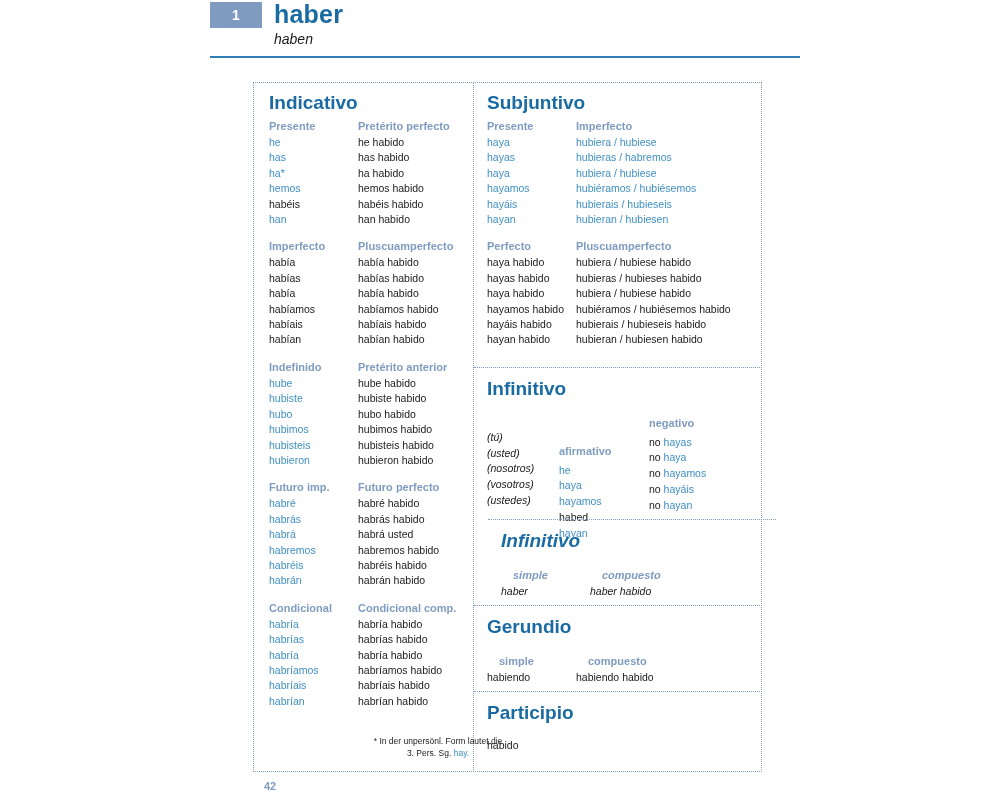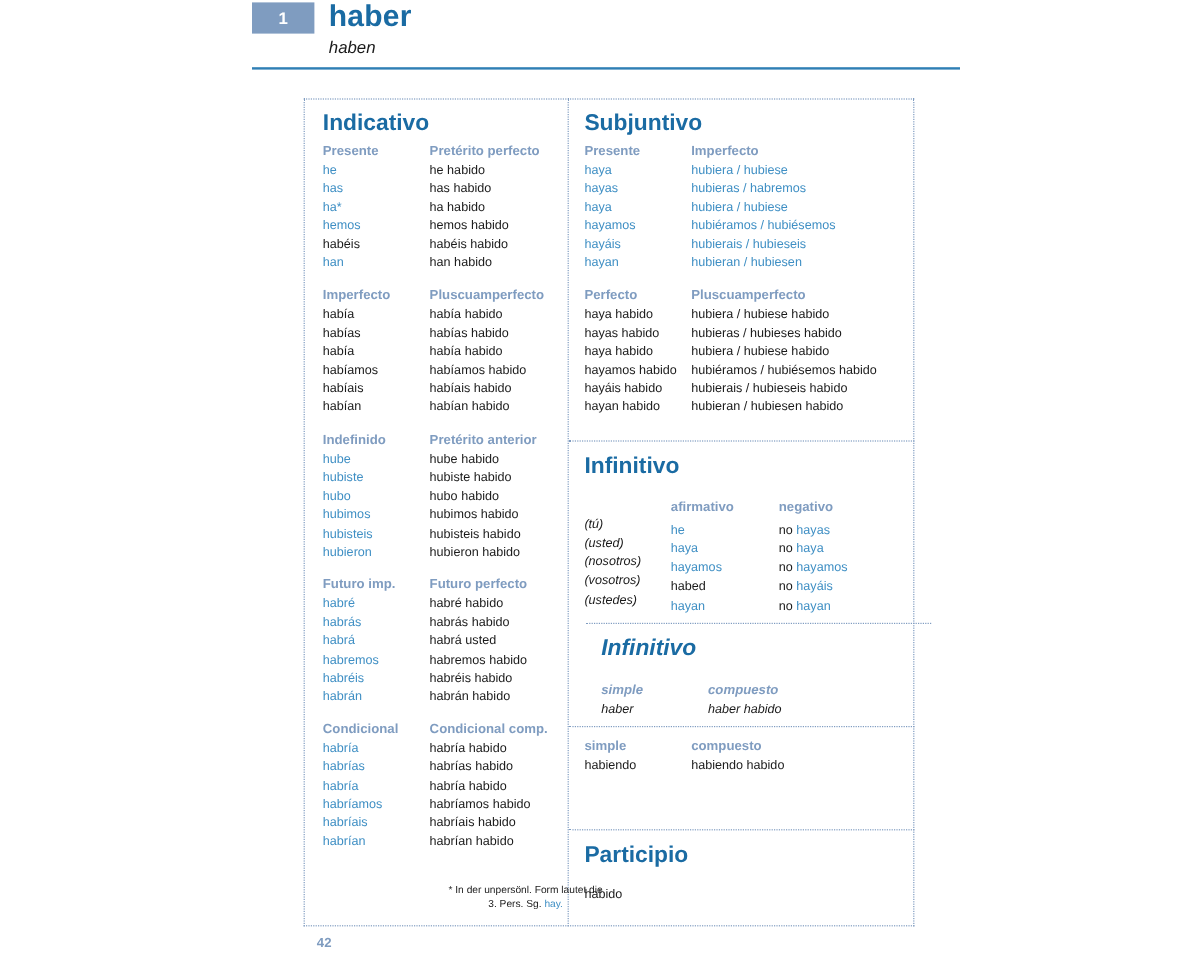--- a/index.html
+++ b/index.html
@@ -129,21 +129,21 @@
   .tense-col-a { width: 89px; flex: 0 0 89px; }
   .tense-col-b { flex: 1 1 auto; }
 
   
   .imp-table {
     display: flex;
     font-size: 10.5px;
     line-height: 15.7px;
   }
   .imp-c1 { width: 72px; flex: 0 0 72px; font-style: italic; color: #1a1a1a; }
-  .imp-c2 { width: 90px; flex: 0 0 90px; }
+  .imp-c2 { width: 90px; flex: 0 0 90px; margin-top: 28px; }
   .imp-c3 { flex: 1 1 auto; }
   .imp-head {
     font-size: 11px;
     font-weight: bold;
     color: #7f9cc0;
     margin-bottom: 3px;
   }
   .imp-blank { height: 14px; }
   .imp-c2 .v, .imp-c3 .v { color: #3f8fc4; }
   .imp-c2 .vp, .imp-c3 .vp { color: #1a1a1a; }
@@ -151,20 +151,21 @@
 
   
   .sc-table { display: flex; }
   .sc-a { width: 89px; flex: 0 0 89px; }
   .sc-b { flex: 1 1 auto; }
   .sc-head {
     font-size: 11px;
     font-weight: bold;
     color: #7f9cc0;
     margin-bottom: 3px;
+    margin-left: 12px;
   }
   .sc-val {
     font-size: 10.5px;
     line-height: 15.4px;
     color: #1a1a1a;
   }
 
   .footnote {
     position: absolute;
     left: 105px;
@@ -428,20 +429,21 @@
         <div class="sc-val">haber</div>
       </div>
       <div class="sc-b">
         <div class="sc-head">compuesto</div>
         <div class="sc-val">haber habido</div>
       </div>
     </div>
   </div>
 
   <div class="block divider-top" style="left:0;top:523px;width:288px;height:86px;padding:10px 0 0 13px;">
+    <div class="mode-title" style="margin-bottom:17px;">Gerundio</div>
     <div class="sc-table">
       <div class="sc-a">
         <div class="sc-head">simple</div>
         <div class="sc-val">habiendo</div>
       </div>
       <div class="sc-b">
         <div class="sc-head">compuesto</div>
         <div class="sc-val">habiendo habido</div>
       </div>
     </div>

